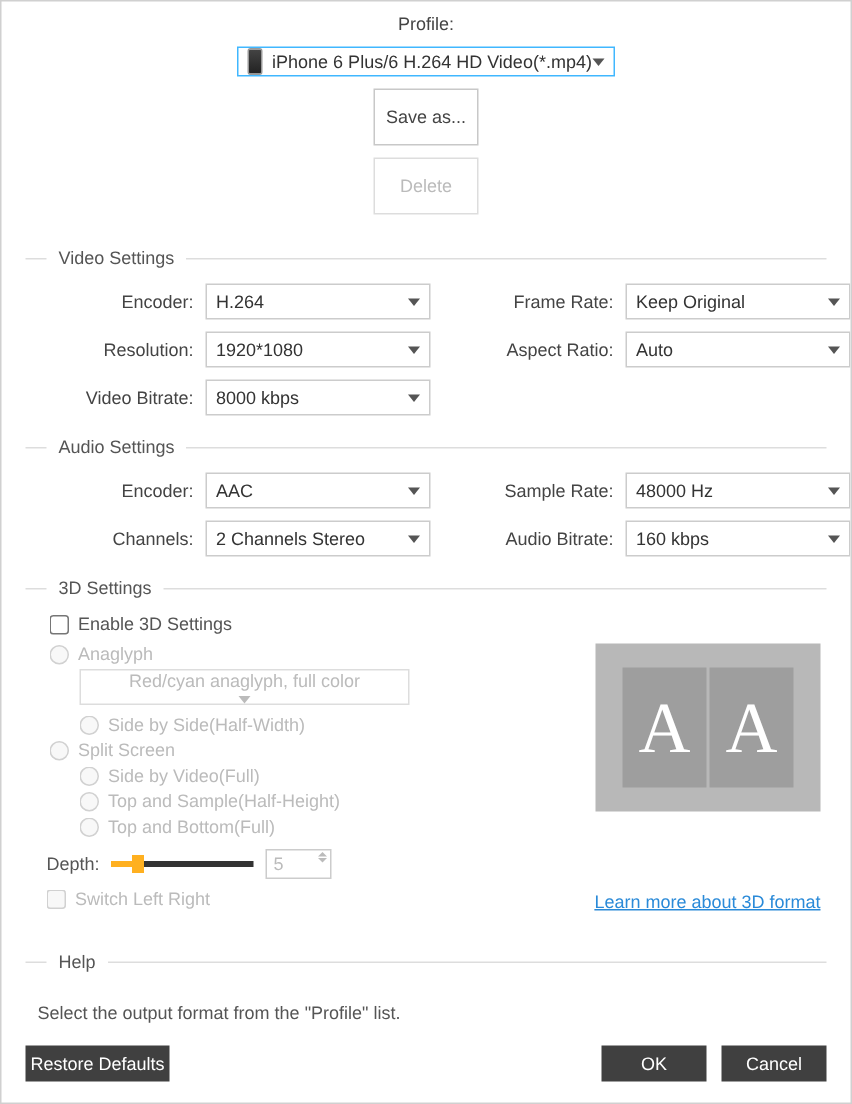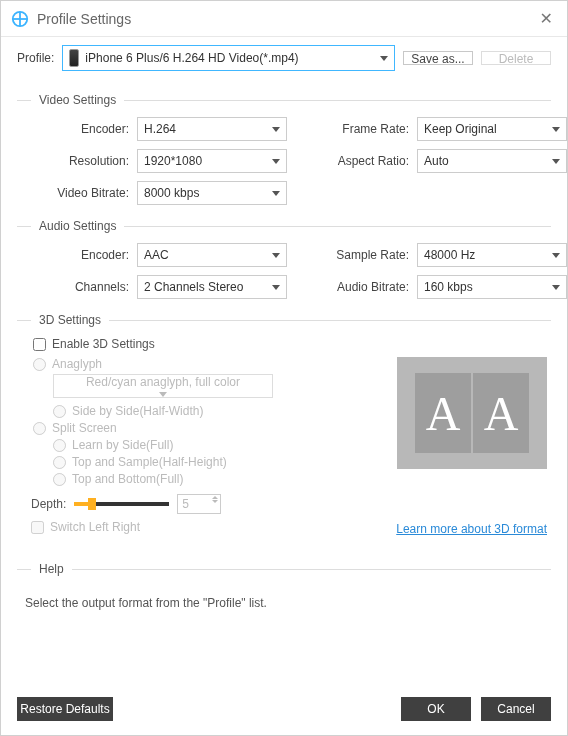--- a/index.html
+++ b/index.html
@@ -3,29 +3,29 @@
 <meta charset="utf-8">
 <style>
 * { box-sizing: border-box; margin: 0; padding: 0; }
 body { font-family: "Segoe UI", Tahoma, sans-serif; font-size: 12px; color: #555; background: #fff; width: 568px; height: 736px; }
 .dialog { width: 568px; height: 736px; background: #fff; border: 1px solid #d0d0d0; position: relative; display: flex; flex-direction: column; }
 .titlebar { display: flex; align-items: center; padding: 8px 10px; border-bottom: 1px solid #e8e8e8; }
 .logo { width: 18px; height: 18px; margin-right: 8px; }
 .title { font-size: 14px; color: #666; flex: 1; }
 .close-x { font-size: 16px; color: #777; cursor: pointer; padding: 0 4px; }
 
-.row { display: flex; align-items: center; padding: 8px 16px 16px 16px; gap: 8px; }
+.row { display: flex; align-items: center; padding: 8px 16px 16px 16px; gap: 8px; flex-direction: column; }
 .label { color: #444; }
 
 .profile-select { flex: 1; border: 1px solid #40b7ff; background: #fff; height: 26px; display: flex; align-items: center; padding: 0 6px; position: relative; }
 .profile-select .devicon { width: 10px; height: 18px; background: linear-gradient(#444,#222); border-radius: 2px; margin-right: 6px; border: 1px solid #999; }
 .profile-text { flex: 1; color: #333; font-size: 12px; }
 .caret { width: 0; height: 0; border-left: 4px solid transparent; border-right: 4px solid transparent; border-top: 5px solid #555; }
 
-.btn { border: 1px solid #c8c8c8; background: #fff; color: #444; height: 14px; min-width: 70px; font-size: 12px; cursor: pointer; }
+.btn { border: 1px solid #c8c8c8; background: #fff; color: #444; height: 38px; min-width: 70px; font-size: 12px; cursor: pointer; }
 .btn:disabled { color: #bbb; border-color: #ddd; cursor: default; }
 
 .body { flex: 1; padding: 0 16px; overflow: hidden; }
 
 .section-head { display: flex; align-items: center; margin: 6px 0 10px 0; }
 .section-head .line-l { width: 14px; border-top: 1px solid #ddd; margin-right: 8px; }
 .section-head .line-r { flex: 1; border-top: 1px solid #ddd; margin-left: 8px; }
 .section-head .txt { color: #555; font-size: 12px; }
 
 .grid2 { display: grid; grid-template-columns: 110px 150px 40px 90px 150px; row-gap: 8px; align-items: center; margin-bottom: 14px; padding-left: 10px; }
@@ -67,31 +67,20 @@
 .footer .spacer { flex: 1; }
 .pbtn { background: #404040; color: #fff; border: none; height: 24px; min-width: 70px; font-size: 12px; cursor: pointer; }
 .pbtn + .pbtn { margin-left: 10px; }
 .pbtn.restore { min-width: 96px; }
 </style>
 </head>
 <body>
 
 <div class="dialog">
 
-  <div class="titlebar">
-    <span class="logo">
-      <svg viewBox="0 0 20 20">
-          <circle cx="10" cy="10" r="8" fill="none" stroke="#3db4ff" stroke-width="2"></circle>
-          <rect x="9" y="2" width="2" height="16" fill="#3db4ff"></rect>
-          <rect x="2" y="9" width="16" height="2" fill="#3db4ff"></rect>
-        </svg>
-    </span>
-    <span class="title">Profile Settings</span>
-    <span class="close-x">✕</span>
-  </div>
 
   <div class="row">
     <span class="label">Profile:</span>
     <div class="profile-select">
       <span class="devicon"></span>
       <span class="profile-text">iPhone 6 Plus/6 H.264 HD Video(*.mp4)</span>
       <span class="caret"></span>
     </div>
     <button class="btn">Save as...</button>
     <button class="btn" disabled="">Delete</button>
@@ -192,21 +181,21 @@
         <label class="radio-row sub-radio">
             <input type="radio" disabled="" style="">
             <span>Side by Side(Half-Width)</span>
           </label>
         <label class="radio-row">
             <input type="radio" disabled="" style="">
             <span>Split Screen</span>
           </label>
         <label class="radio-row sub-radio">
             <input type="radio" disabled="" style="">
-            <span>Learn by Side(Full)</span>
+            <span>Side by Video(Full)</span>
           </label>
         <label class="radio-row sub-radio">
             <input type="radio" disabled="" style="">
             <span>Top and Sample(Half-Height)</span>
           </label>
         <label class="radio-row sub-radio">
             <input type="radio" disabled="" style="">
             <span>Top and Bottom(Full)</span>
           </label>
       </div>

